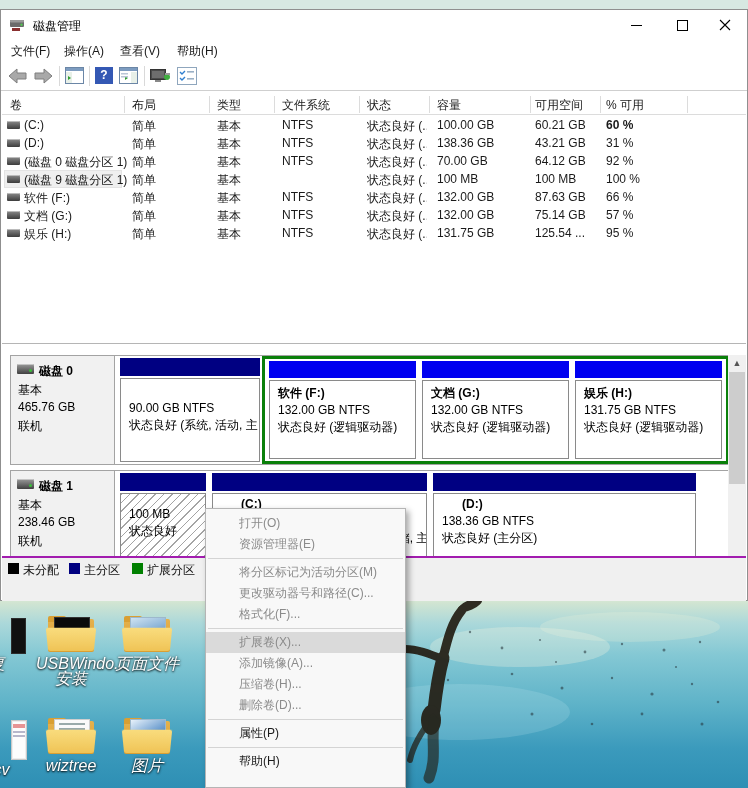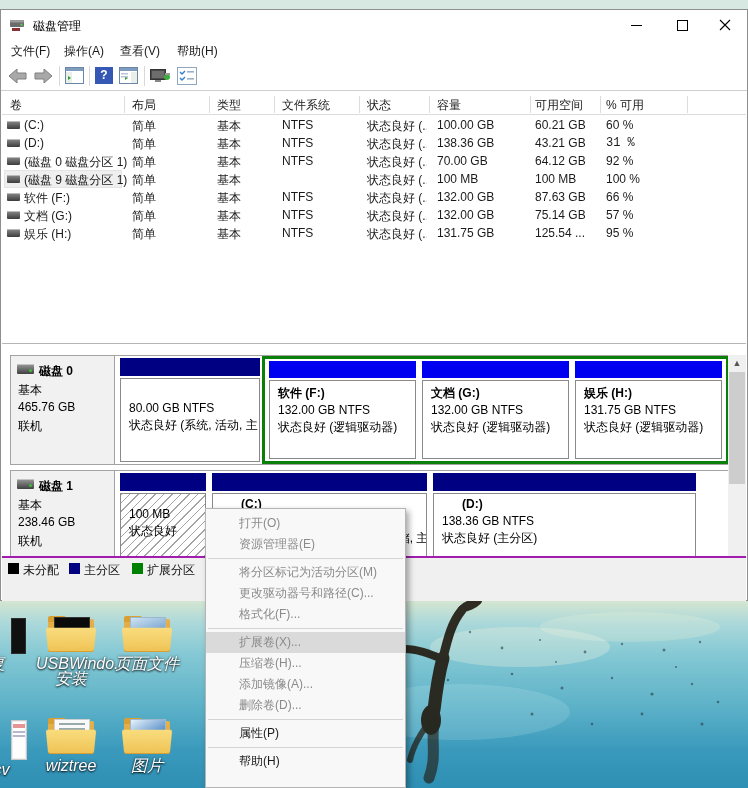--- a/index.html
+++ b/index.html
@@ -280,32 +280,32 @@
 
       <div class="vrow" style="top:24px;">
         <span class="vico"></span>
         <span class="rcell" style="left:22px;">(C:)</span>
         <span class="rcell" style="left:130px;">简单</span>
         <span class="rcell" style="left:215px;">基本</span>
         <span class="rcell" style="left:280px;">NTFS</span>
         <span class="rcell" style="left:365px;width:60px;">状态良好 (...</span>
         <span class="rcell" style="left:435px;">100.00 GB</span>
         <span class="rcell" style="left:533px;">60.21 GB</span>
-        <span class="rcell" style="left:604px;">60 %</span>
+        <span class="rcell" style="left:604px;font-weight:bold;">60 %</span>
       </div>
       <div class="vrow" style="top:42px;">
         <span class="vico"></span>
         <span class="rcell" style="left:22px;">(D:)</span>
         <span class="rcell" style="left:130px;">简单</span>
         <span class="rcell" style="left:215px;">基本</span>
         <span class="rcell" style="left:280px;">NTFS</span>
         <span class="rcell" style="left:365px;width:60px;">状态良好 (...</span>
         <span class="rcell" style="left:435px;">138.36 GB</span>
         <span class="rcell" style="left:533px;">43.21 GB</span>
-        <span class="rcell" style="left:604px;font-family:Liberation Mono, monospace;">31 %</span>
+        <span class="rcell" style="left:604px;">31 %</span>
       </div>
       <div class="vrow" style="top:60px;">
         <span class="vico"></span>
         <span class="rcell" style="left:22px;">(磁盘 0 磁盘分区 1)</span>
         <span class="rcell" style="left:130px;">简单</span>
         <span class="rcell" style="left:215px;">基本</span>
         <span class="rcell" style="left:280px;">NTFS</span>
         <span class="rcell" style="left:365px;width:60px;">状态良好 (...</span>
         <span class="rcell" style="left:435px;">70.00 GB</span>
         <span class="rcell" style="left:533px;">64.12 GB</span>
@@ -365,21 +365,21 @@
           <span class="dico"></span>
           <span class="nm">磁盘 0</span>
           <span class="ln" style="top:26px;">基本</span>
           <span class="ln" style="top:44px;">465.76 GB</span>
           <span class="ln" style="top:62px;">联机</span>
         </div>
         <div class="part" style="left:107px;top:0;width:144px;height:108px;">
           <div class="phdr" style="background:#000082;"></div>
           <div class="pbody">
             <div style="height:17px;"></div>
-            <div>80.00 GB NTFS</div>
+            <div>90.00 GB NTFS</div>
             <div>状态良好 (系统, 活动, 主</div>
           </div>
         </div>
         <div class="extgrp" style="left:251px;top:0;width:467px;height:108px;">
           <div class="lpart">
             <div class="phdr" style="background:#0000f0;"></div>
             <div class="pbody">
               <div><b>软件  (F:)</b></div>
               <div>132.00 GB NTFS</div>
               <div>状态良好 (逻辑驱动器)</div>
@@ -457,22 +457,22 @@
 
   <div id="cmenu" class="abs">
     <div class="mi dis">打开(O)</div>
     <div class="mi dis">资源管理器(E)</div>
     <div class="msep"></div>
     <div class="mi dis">将分区标记为活动分区(M)</div>
     <div class="mi dis">更改驱动器号和路径(C)...</div>
     <div class="mi dis">格式化(F)...</div>
     <div class="msep"></div>
     <div class="mi dis hl">扩展卷(X)...</div>
+    <div class="mi dis">添加镜像(A)...</div>
     <div class="mi dis">压缩卷(H)...</div>
-    <div class="mi dis">添加镜像(A)...</div>
     <div class="mi dis">删除卷(D)...</div>
     <div class="msep"></div>
     <div class="mi">属性(P)</div>
     <div class="msep"></div>
     <div class="mi">帮助(H)</div>
   </div>
 
 </div>
 
 </body></html>

